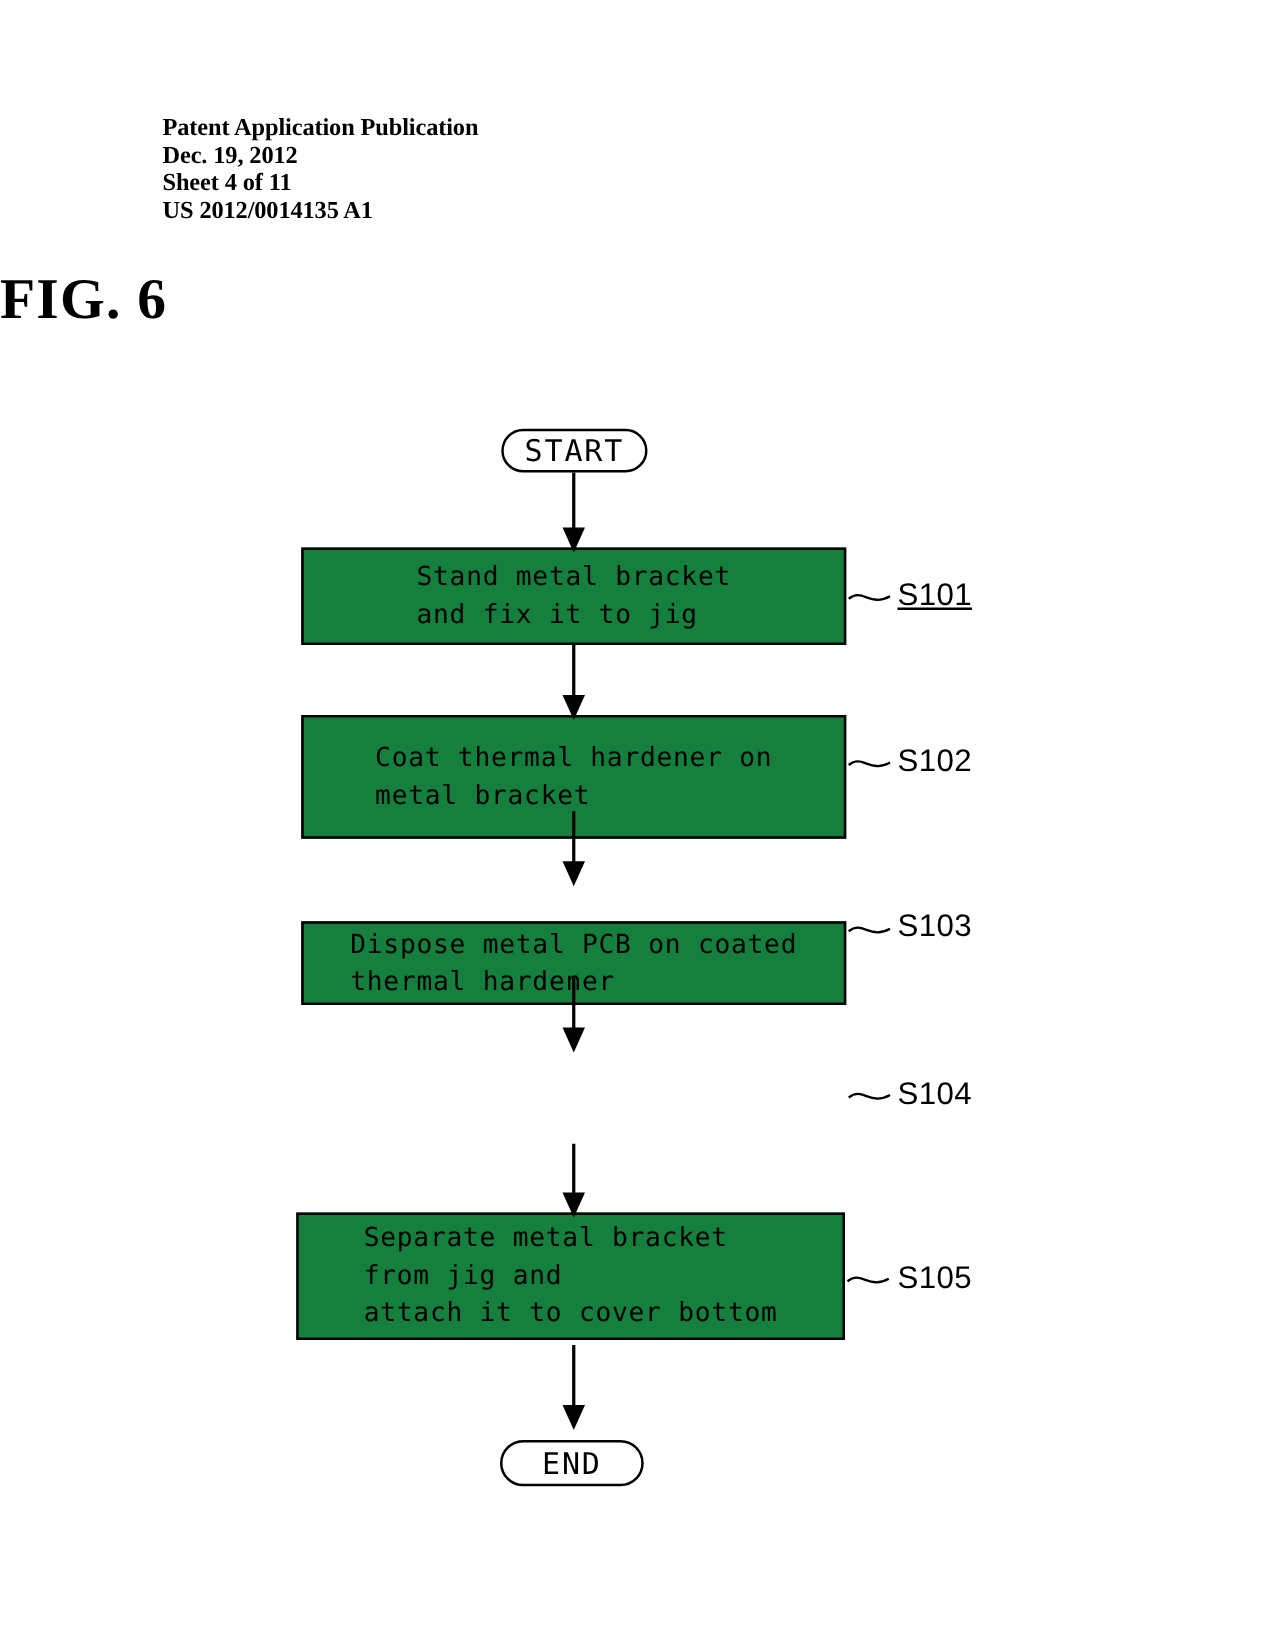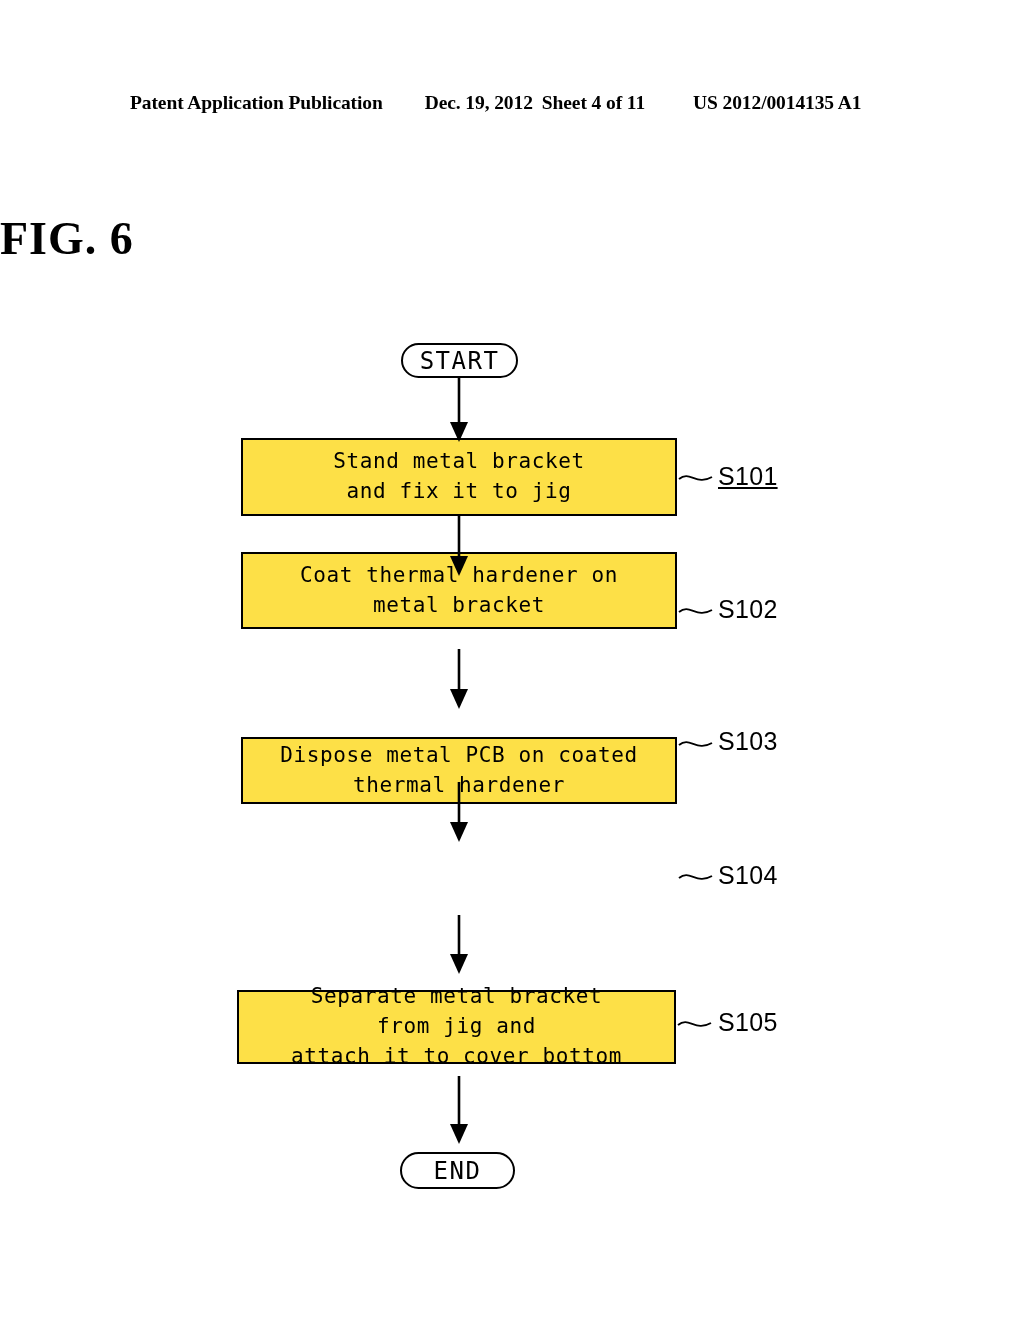--- a/index.html
+++ b/index.html
@@ -23,20 +23,21 @@
     left: 130px;
     width: 760px;
     height: 26px;
     display: flex;
     align-items: baseline;
     font-family: "Liberation Serif", serif;
     font-weight: bold;
     font-size: 19.5px;
     letter-spacing: -0.1px;
     white-space: nowrap;
+    flex-direction: column;
   }
   #page-header .hdr-pub   { margin-right: 42px; }
   #page-header .hdr-date  { margin-right: 9px; }
   #page-header .hdr-sheet { margin-right: 48px; }
   #page-header .hdr-num   { }
 
   
   #figure-title {
     position: absolute;
     top: 212px;
@@ -71,31 +72,31 @@
     font-size: 24px;
     letter-spacing: 1.5px;
     line-height: 1;
     box-sizing: border-box;
   }
 
   
   .process-box {
     position: absolute;
     border: 2.5px solid #000;
-    background: #fde047;
+    background: #15803d;
     box-sizing: border-box;
     display: flex;
     flex-direction: column;
     align-items: center;
     justify-content: center;
     font-family: "DejaVu Sans Mono", monospace;
     font-size: 21px;
     line-height: 1.42;
     letter-spacing: 0.6px;
-    text-align: center;
+    text-align: left;
     white-space: pre-line;
     padding: 2px 8px;
   }
 
   
   .step-label {
     position: absolute;
     font-family: "Liberation Sans", sans-serif;
     font-size: 25px;
     letter-spacing: 0.3px;
@@ -130,35 +131,35 @@
   <div class="terminator" style="left:401px; top:343px; width:117px; height:35px;">
     <span>START</span>
   </div>
 
   <div class="process-box" style="left:241px; top:438px; width:436px; height:78px;">
     <span>Stand metal bracket
 and fix it to jig</span>
   </div>
   <div class="step-label" style="left:718px; top:464px;text-decoration:underline;">S101</div>
 
-  <div class="process-box" style="left:241px; top:552px; width:436px; height:77px;">
+  <div class="process-box" style="left:241px; top:572px; width:436px; height:99px;">
     <span>Coat thermal hardener on
 metal bracket</span>
   </div>
   <div class="step-label" style="left:718px; top:597px;">S102</div>
 
   <div class="process-box" style="left:241px; top:737px; width:436px; height:67px;">
     <span>Dispose metal PCB on coated
 thermal hardener</span>
   </div>
   <div class="step-label" style="left:718px; top:729px;">S103</div>
 
   <div class="step-label" style="left:718px; top:863px;">S104</div>
 
-  <div class="process-box" style="left:237px; top:970px; width:439px; height:74px;margin-top:20px;">
+  <div class="process-box" style="left:237px; top:970px; width:439px; height:102px;">
     <span>Separate metal bracket
 from jig and
 attach it to cover bottom</span>
   </div>
   <div class="step-label" style="left:718px; top:1010px;">S105</div>
 
   <div class="terminator" style="left:400px; top:1140px; width:115px; height:37px;margin-top:12px;">
     <span>END</span>
   </div>
 

